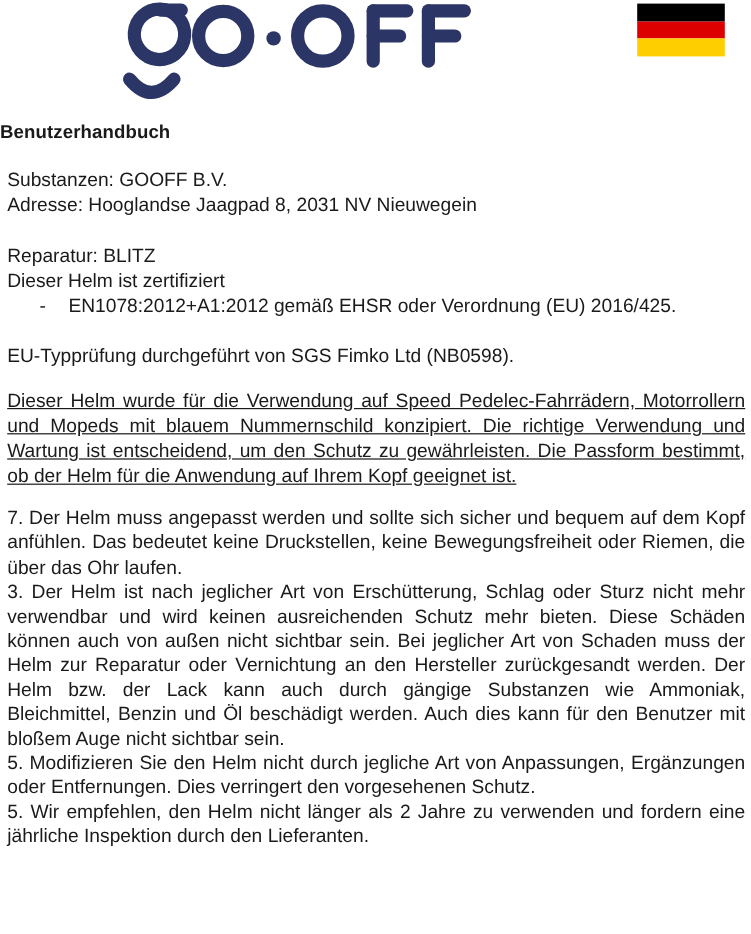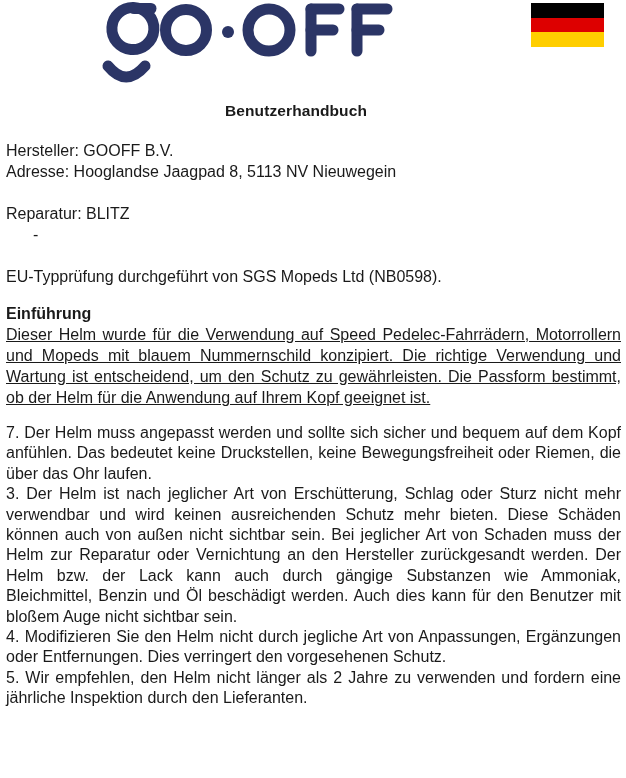--- a/index.html
+++ b/index.html
@@ -36,21 +36,21 @@
       height: 44px;
       display: flex;
       flex-direction: column;
     }
     .flag .stripe { flex: 1; }
     .doc-title {
       position: absolute;
       left: 0;
       top: 101px;
       width: 592px;
-      text-align: center;
+      text-align: left;
       font-weight: bold;
       font-size: 15.5px;
       line-height: 20px;
       letter-spacing: 0.1px;
     }
     .content {
       position: absolute;
       left: 6px;
       top: 140px;
       width: 615px;
@@ -126,42 +126,43 @@
     <div class="stripe" style="background:#dd0000"></div>
     <div class="stripe" style="background:#ffce00"></div>
   </div>
 </div>
 
 <div class="doc-title">Benutzerhandbuch</div>
 
 <div class="content">
 
   <div class="block">
-    <span class="line">Hersteller: GOOFF B.V.</span>
-    <span class="line">Adresse: Hooglandse Jaagpad 8, 5113 NV Nieuwegein</span>
+    <span class="line">Substanzen: GOOFF B.V.</span>
+    <span class="line">Adresse: Hooglandse Jaagpad 8, 2031 NV Nieuwegein</span>
   </div>
 
   <div class="block">
     <span class="line">Reparatur: BLITZ</span>
+    <span class="line">Dieser Helm ist zertifiziert</span>
     <div class="cert-item">
       <span class="cert-dash">-</span>
+      <span>EN1078:2012+A1:2012 gemäß EHSR oder Verordnung (EU) 2016/425.</span>
     </div>
   </div>
 
   <div class="block" style="margin-bottom:16px">
-    <span class="line">EU-Typprüfung durchgeführt von SGS Mopeds Ltd (NB0598).</span>
+    <span class="line">EU-Typprüfung durchgeführt von SGS Fimko Ltd (NB0598).</span>
   </div>
 
   <div class="section">
-    <span class="section-heading">Einführung</span>
     <p class="justified">Dieser Helm wurde für die Verwendung auf Speed Pedelec-Fahrrädern, Motorrollern und Mopeds mit blauem Nummernschild konzipiert. Die richtige Verwendung und Wartung ist entscheidend, um den Schutz zu gewährleisten. Die Passform bestimmt, ob der Helm für die Anwendung auf Ihrem Kopf geeignet ist.</p>
   </div>
 
   <div class="section">
     <ul class="warning-list">
       <li>7. Der Helm muss angepasst werden und sollte sich sicher und bequem auf dem Kopf anfühlen. Das bedeutet keine Druckstellen, keine Bewegungsfreiheit oder Riemen, die über das Ohr laufen.</li>
       <li>3. Der Helm ist nach jeglicher Art von Erschütterung, Schlag oder Sturz nicht mehr verwendbar und wird keinen ausreichenden Schutz mehr bieten. Diese Schäden können auch von außen nicht sichtbar sein. Bei jeglicher Art von Schaden muss der Helm zur Reparatur oder Vernichtung an den Hersteller zurückgesandt werden. Der Helm bzw. der Lack kann auch durch gängige Substanzen wie Ammoniak, Bleichmittel, Benzin und Öl beschädigt werden. Auch dies kann für den Benutzer mit bloßem Auge nicht sichtbar sein.</li>
-      <li>4. Modifizieren Sie den Helm nicht durch jegliche Art von Anpassungen, Ergänzungen oder Entfernungen. Dies verringert den vorgesehenen Schutz.</li>
+      <li>5. Modifizieren Sie den Helm nicht durch jegliche Art von Anpassungen, Ergänzungen oder Entfernungen. Dies verringert den vorgesehenen Schutz.</li>
       <li>5. Wir empfehlen, den Helm nicht länger als 2 Jahre zu verwenden und fordern eine jährliche Inspektion durch den Lieferanten.</li>
     </ul>
   </div>
 
 </div>
 
 </body></html>

